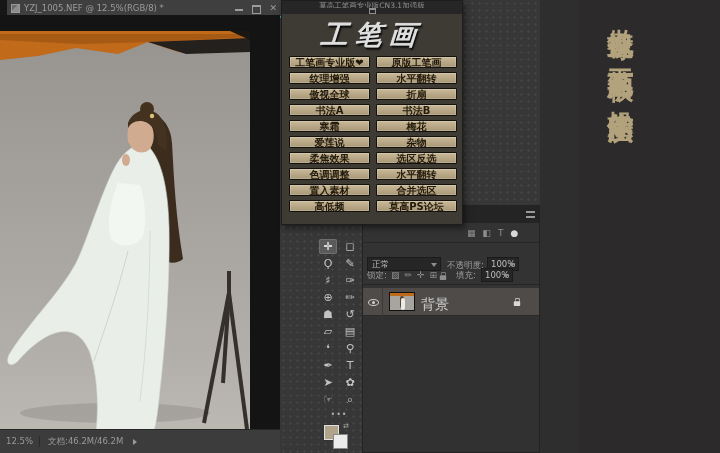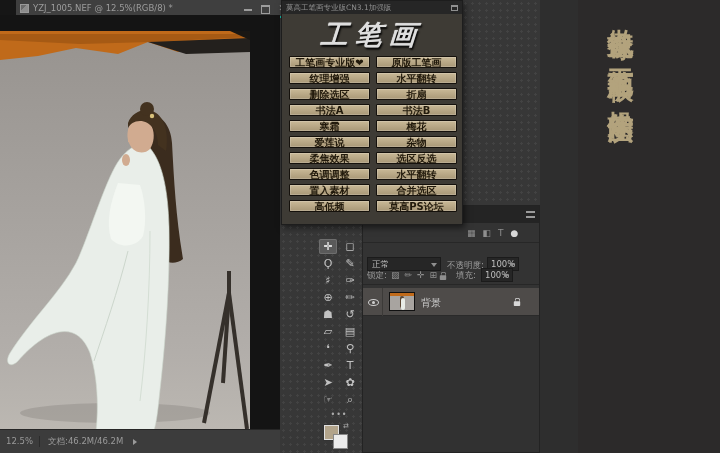--- a/index.html
+++ b/index.html
@@ -2,38 +2,38 @@
 <html><head>
 <meta charset="utf-8">
 <style>
   html,body{margin:0;padding:0;background:#202020;}
   *{box-sizing:border-box;font-family:"DejaVu Sans","Liberation Sans",sans-serif;}
   .app{position:relative;width:720px;height:453px;overflow:hidden;background:#373737;}
   .speckle{background-image:radial-gradient(circle,rgba(255,255,255,.06) 1px,transparent 1.2px);background-size:7px 7px;}
 
   
   .doc-window{position:absolute;left:0;top:0;width:280px;height:453px;background:#161616;}
-  .doc-titlebar{position:absolute;left:16px;top:0;width:100%;height:14px;background:#3f3f3f;border-bottom:2px solid #14b8a6;display:flex;align-items:center;padding:8px 4px;}
+  .doc-titlebar{position:absolute;left:7px;top:0;width:100%;height:14px;background:#3f3f3f;border-bottom:2px solid #14b8a6;display:flex;align-items:center;padding:8px 4px;}
   .file-icon{width:9px;height:9px;border:1px solid #9a9a9a;margin-right:4px;background:linear-gradient(135deg,#6b6b6b 40%,#8d8d8d 40%);flex:0 0 auto;}
   .doc-title{font-size:8.5px;color:#9c9c9c;white-space:nowrap;overflow:hidden;flex:1;}
   .win-controls{display:flex;gap:9px;margin-right:6px;align-items:center;}
   .wc{display:inline-block;position:relative;width:8px;height:8px;}
   .wc-min::after{content:"";position:absolute;left:0;bottom:1px;width:8px;border-bottom:2px solid #9c9c9c;}
   .wc-max::after{content:"";position:absolute;left:0;top:1px;width:7px;height:6px;border:1px solid #9c9c9c;border-top-width:2px;}
   .wc-close{color:#9c9c9c;font-size:9px;line-height:8px;width:auto;}
   .doc-canvas{position:absolute;left:0;top:15px;width:280px;height:422px;background:#141414;}
   .photo{position:absolute;left:0;top:16px;width:250px;height:402px;}
   .doc-statusbar{position:absolute;left:0;bottom:0;width:100%;height:24px;background:#3c3c3c;border-top:1px solid #262626;display:flex;align-items:center;font-size:8.5px;color:#9a9a9a;}
   .zoom-field{padding:0 6px;border-right:1px solid #2b2b2b;height:11px;line-height:11px;}
   .doc-info{padding:0 8px;height:11px;line-height:11px;}
   .status-arrow{width:0;height:0;border-left:4px solid #9a9a9a;border-top:3px solid transparent;border-bottom:3px solid transparent;margin-left:2px;}
 
   
   .gongbi-panel{position:absolute;left:281px;top:0;width:182px;height:225px;background:#3e3b35;border:1px solid #1d1d1d;box-shadow:2px 3px 6px rgba(0,0,0,.5);z-index:5;}
-  .gp-titlebar{position:absolute;left:0;top:0;width:100%;height:13px;background:#262626;display:flex;align-items:center;padding:0 4px;}
+  .gp-titlebar{position:absolute;left:0;top:0;width:100%;height:13px;background:#262626;display:flex;align-items:center;padding:0 4px;flex-direction:column;}
   .gp-title{font-size:7.5px;color:#8f8f8f;flex:1;white-space:nowrap;overflow:hidden;}
   .gp-menu-icon{width:7px;height:6px;border:1px solid #8f8f8f;border-top-width:2px;flex:0 0 auto;}
   .gp-heading{position:absolute;left:0;top:15px;width:100%;height:37px;text-align:center;font-family:"DejaVu Serif","Liberation Serif",serif;font-style:italic;font-weight:bold;font-size:27px;line-height:37px;letter-spacing:7px;color:#dedede;text-shadow:1px 2px 2px #000,0 0 1px #fff;transform:skewX(-4deg);}
   .btn-grid{position:absolute;left:7px;top:55px;width:168px;display:grid;grid-template-columns:1fr 1fr;column-gap:6px;row-gap:4px;}
   .pbtn{display:block;height:12px;line-height:11px;text-align:center;font-size:10px;font-weight:bold;color:#221a0c;background:linear-gradient(#c9b997,#a99877);border:1px solid #15110c;border-radius:1px;box-shadow:inset 0 0 0 1px rgba(255,255,255,.18);white-space:nowrap;overflow:hidden;cursor:pointer;}
 
   
   .toolbar{position:absolute;left:318px;top:238px;width:44px;height:215px;}
   .tools-grid{display:grid;grid-template-columns:20px 20px;grid-auto-rows:17px;column-gap:2px;justify-items:center;align-items:center;}
   .tool{color:#c2c2c2;font-size:11px;line-height:15px;width:18px;height:15px;text-align:center;border-radius:2px;cursor:pointer;}
@@ -69,21 +69,21 @@
   .css-lock.dim::before{border-color:#8f8f8f;} .css-lock.dim::after{background:#8f8f8f;}
   .fill-label{position:absolute;left:93px;top:3px;}
   .fill-box{position:absolute;left:118px;top:1px;width:32px;height:14px;background:#262626;border:1px solid #1b1b1b;color:#bdbdbd;line-height:12px;padding:0 3px;cursor:pointer;}
   .layer-row{position:absolute;left:0;top:82px;width:100%;height:28px;background:#4e4b49;border-bottom:1px solid #2a2a2a;cursor:pointer;}
   .eye-wrap{position:absolute;left:4px;top:0;width:16px;height:28px;border-right:1px solid #3c3a38;}
   .eye{position:absolute;left:1px;top:11px;width:11px;height:7px;border:1px solid #d0d0d0;border-radius:50%;}
   .eye::after{content:"";position:absolute;left:3px;top:1px;width:3px;height:3px;background:#d0d0d0;border-radius:50%;}
   .layer-thumb{position:absolute;left:26px;top:4px;width:26px;height:19px;background:#a8a4a0;border:1px solid #111;}
   .thumb-strip{position:absolute;left:0;top:0;width:100%;height:3px;background:#c06a1a;}
   .thumb-fig{position:absolute;left:11px;top:5px;width:4px;height:12px;background:#e8ece7;border-radius:2px;box-shadow:-1px -2px 0 #5b4632;}
-  .layer-name{position:absolute;left:58px;top:8px;font-size:10px;color:#cccccc;}
+  .layer-name{position:absolute;left:58px;top:8px;font-size:14px;color:#cccccc;}
   .layer-lock{position:absolute;left:150px;top:8px;}
   .layers-empty{position:absolute;left:0;top:110px;width:100%;height:136px;background:#313131;}
 
   
   .dock-gutter{position:absolute;left:540px;top:0;width:38px;height:453px;background:#2e2e2e;}
   .banner{position:absolute;left:578px;top:0;width:142px;height:453px;background:#2c2a2a;}
   .banner-text{position:absolute;left:26px;top:8px;height:440px;writing-mode:vertical-rl;text-orientation:upright;font-size:26px;font-weight:bold;letter-spacing:2px;color:#b3a37d;white-space:nowrap;}
 </style>
 </head>
 <body>
@@ -151,21 +151,21 @@
     <div class="gp-titlebar">
       <span class="gp-title">莫高工笔画专业版CN3.1加强版</span>
       <span class="gp-menu-icon"></span>
     </div>
     <div class="gp-heading">工笔画</div>
     <div class="btn-grid">
         <span class="pbtn">工笔画专业版❤</span>
         <span class="pbtn">原版工笔画</span>
         <span class="pbtn">纹理增强</span>
         <span class="pbtn">水平翻转</span>
-        <span class="pbtn">删除选区</span>
+        <span class="pbtn">傲视全球</span>
         <span class="pbtn">折扇</span>
         <span class="pbtn">书法A</span>
         <span class="pbtn">书法B</span>
         <span class="pbtn">寒霜</span>
         <span class="pbtn">梅花</span>
         <span class="pbtn">爱莲说</span>
         <span class="pbtn">杂物</span>
         <span class="pbtn">柔焦效果</span>
         <span class="pbtn">选区反选</span>
         <span class="pbtn">色调调整</span>

